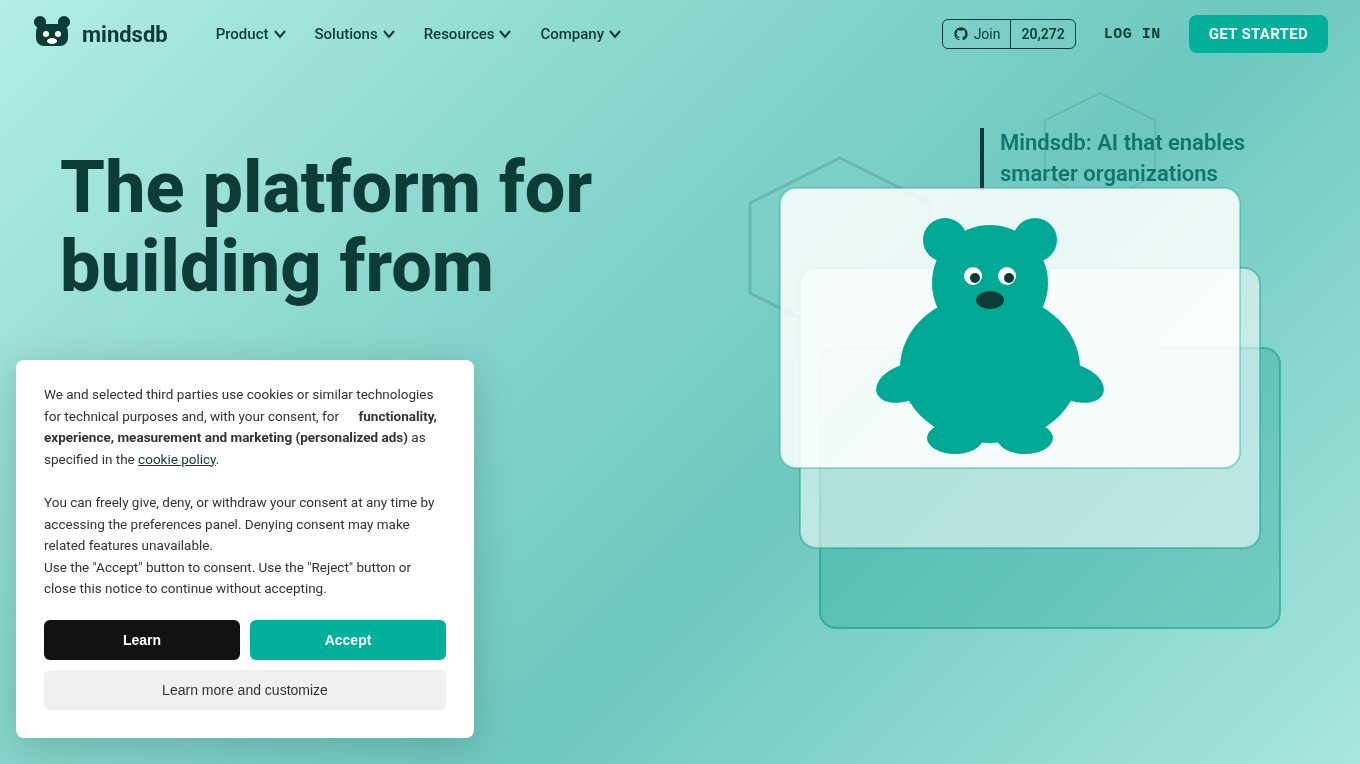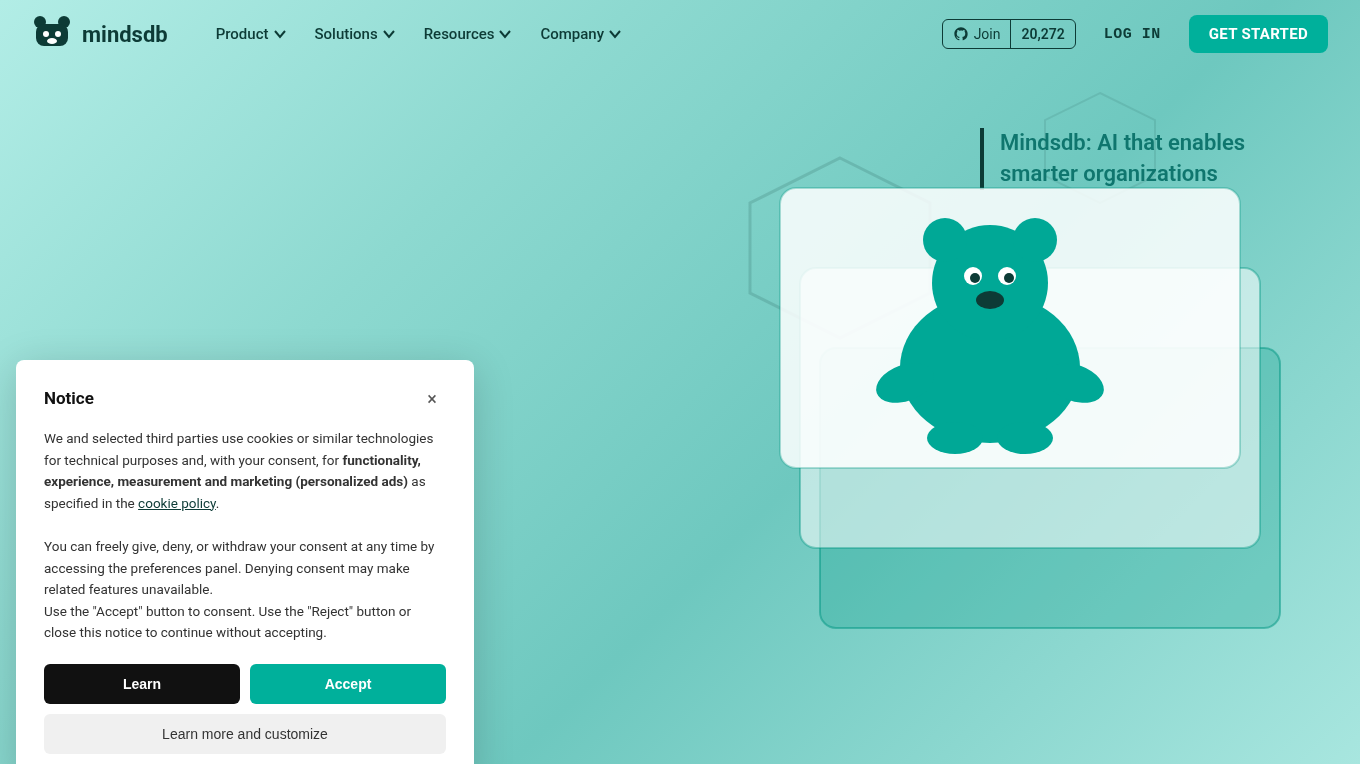--- a/index.html
+++ b/index.html
@@ -210,20 +210,21 @@
 
     .cookie-body {
       font-size: 13.5px;
       color: #333;
       line-height: 1.6;
       margin-bottom: 20px;
     }
 
     .cookie-body strong {
       font-weight: 700;
+      margin-left: 16px;
     }
 
     .cookie-body a {
       color: #0d3b36;
       text-decoration: underline;
     }
 
     .cookie-actions {
       display: flex;
       gap: 10px;
@@ -369,20 +370,24 @@
     <polygon points="100,10 190,55 190,145 100,190 10,145 10,55" fill="none" stroke="#0d3b36" stroke-width="3"></polygon>
   </svg>
   <svg class="hex-deco2" viewBox="0 0 120 120">
     <polygon points="60,5 115,32 115,88 60,115 5,88 5,32" fill="none" stroke="#0d3b36" stroke-width="2"></polygon>
   </svg>
 
   <div class="hero-quote">
     <p class="hero-quote-text">Mindsdb: AI that enables smarter organizations</p>
   </div>
 
+  <div class="hero-main-title">
+    <span>The platform for</span><br>
+    <span>building from</span>
+  </div>
 
   <div class="hero-illustration">
     <svg width="560" height="580" viewBox="0 0 560 580" fill="none" xmlns="http://www.w3.org/2000/svg">
 
       <g transform="translate(40, 220)">
         <rect x="20" y="20" width="460" height="280" rx="16" fill="rgba(0,150,130,0.25)" stroke="rgba(0,150,130,0.5)" stroke-width="2"></rect>
       </g>
 
       <g transform="translate(20, 140)">
         <rect x="20" y="20" width="460" height="280" rx="16" fill="rgba(255,255,255,0.55)" stroke="rgba(0,150,130,0.4)" stroke-width="2"></rect>
@@ -412,24 +417,20 @@
 
           <ellipse cx="85" cy="240" rx="28" ry="16" fill="#00a896"></ellipse>
           <ellipse cx="155" cy="240" rx="28" ry="16" fill="#00a896"></ellipse>
         </g>
       </g>
     </svg>
   </div>
 </div>
 
 <div class="cookie-modal">
-  <div class="cookie-header">
-    <span class="cookie-title">Notice</span>
-    <div class="close-btn">×</div>
-  </div>
 
   <div class="cookie-body">
     <p>
       <span>We and selected third parties use cookies or similar technologies for technical purposes and, with your consent, for </span><strong>functionality, experience, measurement and marketing (personalized ads)</strong><span> as specified in the </span><a href="#">cookie policy</a>.<br><br>
       <span>You can freely give, deny, or withdraw your consent at any time by accessing the preferences panel. Denying consent may make related features unavailable.<br>Use the "Accept" button to consent. Use the "Reject" button or close this notice to continue without accepting.</span>
     </p>
   </div>
 
   <div class="cookie-actions">
     <button class="reject-btn">Learn</button>

